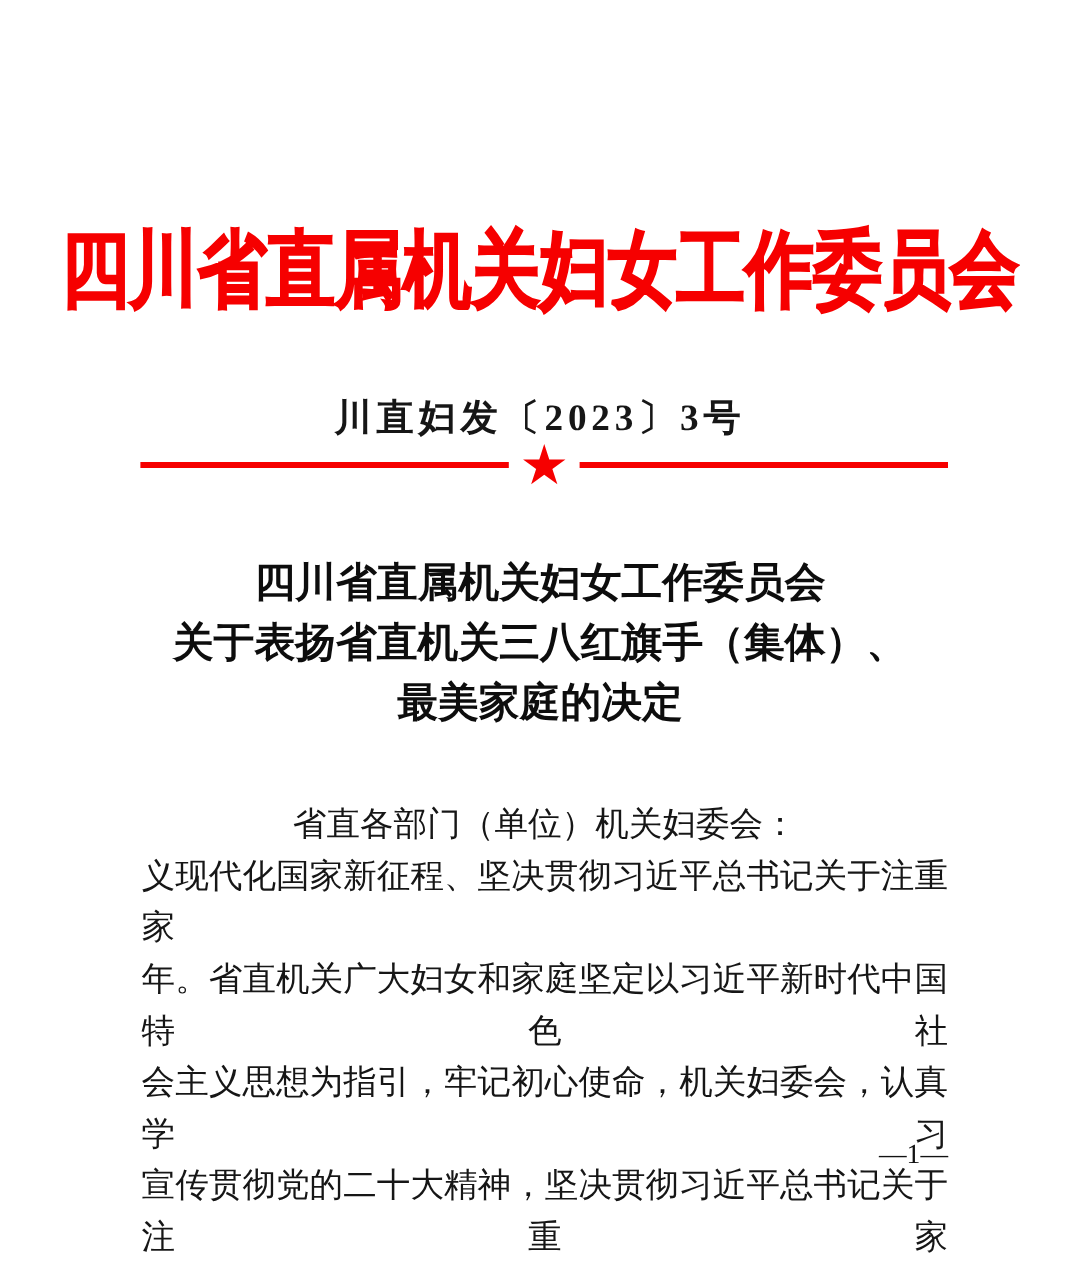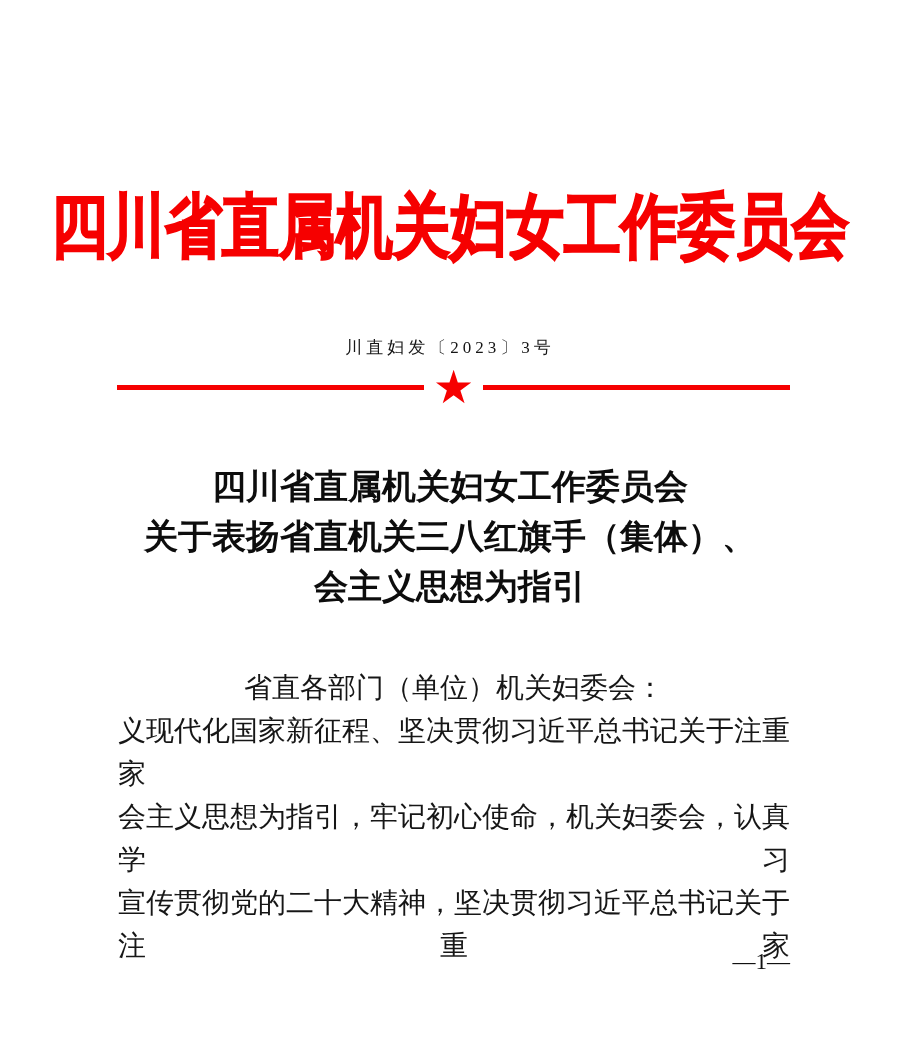--- a/index.html
+++ b/index.html
@@ -21,22 +21,22 @@
     letter-spacing:0px;
     transform:scaleY(1.22);
     transform-origin:top center;
     white-space:nowrap;
     -webkit-text-stroke:1.5px var(--red,#f60000);
   }
   
   .doc-number {
     position:absolute; top:333px; left:0; width:100%;
     text-align:center;
-    font-size:17px; line-height:30px;
-    font-weight:400;
+    font-size:31px; line-height:30px;
+    font-weight:700;
     letter-spacing:4px;
     color:#161616;
   }
   
   .divider {
     position:absolute; top:365px; left:117px; right:110px;
     height:44px;
     display:flex; align-items:center;
   }
   .divider .rule {
@@ -88,25 +88,26 @@
 
   <div class="divider">
     <span class="rule"></span>
     <span class="star">★</span>
     <span class="rule"></span>
   </div>
 
   <div class="doc-title">
     <div>四川省直属机关妇女工作委员会</div>
     <div>关于表扬省直机关三八红旗手（集体）、</div>
-    <div>会主义思想为指引</div>
+    <div>最美家庭的决定</div>
   </div>
 
   <div class="body-block">
     <div class="salutation">省直各部门（单位）机关妇委会：</div>
     <div class="para-line">义现代化国家新征程、坚决贯彻习近平总书记关于注重家</div>
+    <div class="para-line">年。省直机关广大妇女和家庭坚定以习近平新时代中国特色社</div>
     <div class="para-line">会主义思想为指引，牢记初心使命，机关妇委会，认真学习</div>
     <div class="para-line">宣传贯彻党的二十大精神，坚决贯彻习近平总书记关于注重家</div>
   </div>
 
   <div class="page-number">—1—</div>
 
 </div>
 
 </body></html>

